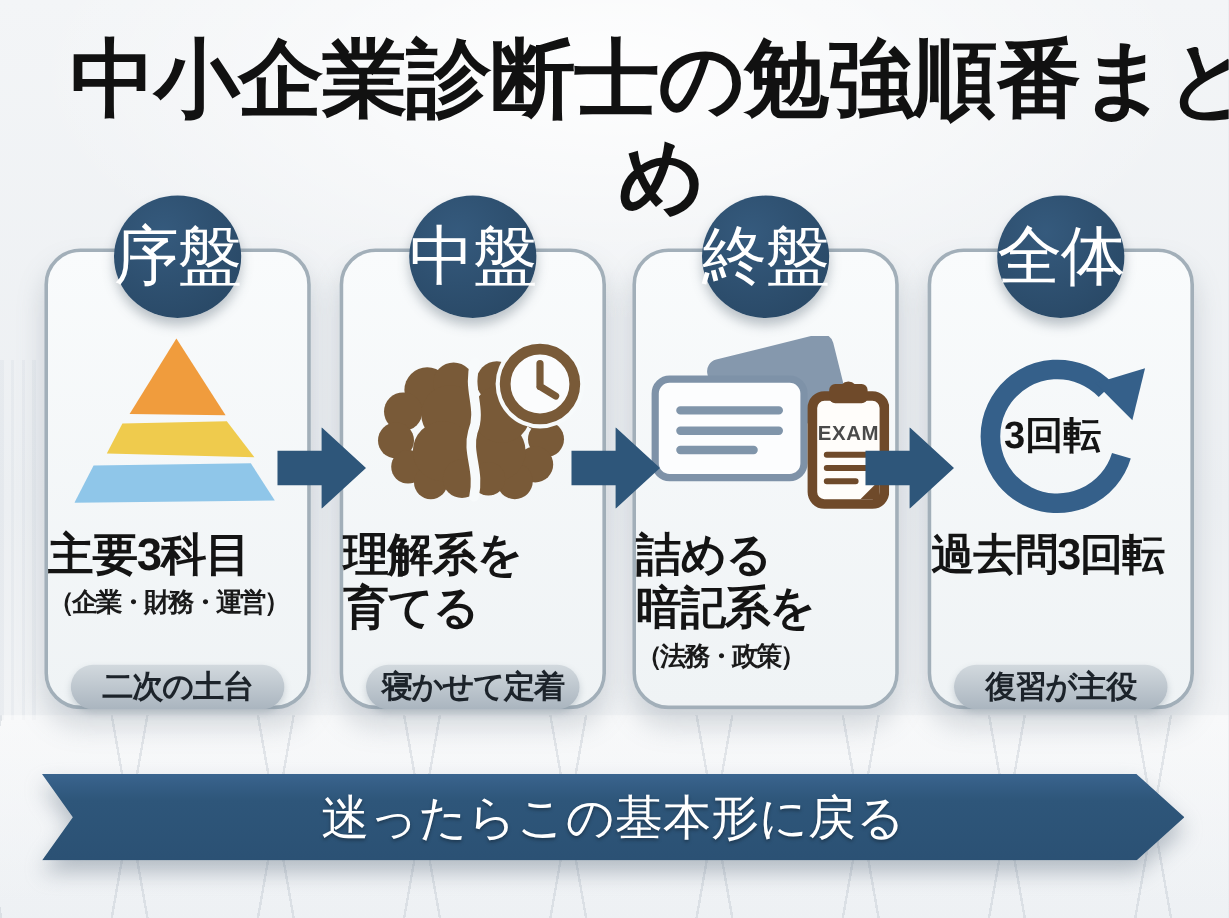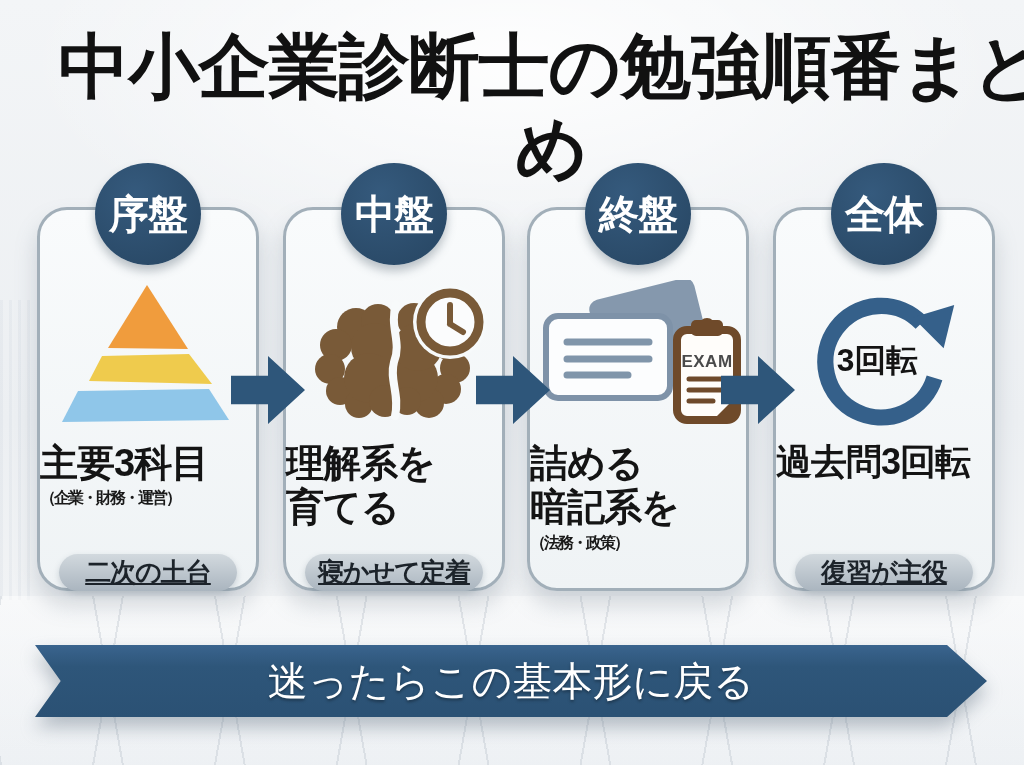--- a/index.html
+++ b/index.html
@@ -31,37 +31,36 @@
     background:linear-gradient(180deg,#f9fbfc,#eff3f5);
     border:3px solid #a2afb9;border-radius:30px;
     box-shadow:0 14px 22px rgba(110,125,140,.28);
   }
   .s1{left:37px}.s2{left:283px}.s3{left:527px}.s4{left:773px}
   .badge{
     position:absolute;top:-47px;left:50%;transform:translateX(-50%);
     width:106px;height:102px;border-radius:50%;
     background:radial-gradient(circle at 38% 30%, #355a7d, #2a4a68 75%);
     display:flex;align-items:center;justify-content:center;
-    color:#fff;font-size:40px;font-weight:700;letter-spacing:-1px;
+    color:#fff;font-size:54px;font-weight:400;letter-spacing:-1px;
     box-shadow:0 6px 10px rgba(70,85,100,.35);
   }
-  .icon-zone{margin-top:70px;height:145px;display:flex;align-items:center;justify-content:center;}
+  .icon-zone{margin-top:70px;height:145px;display:flex;align-items:flex-start;justify-content:center;}
   .text-zone{margin-top:16px;line-height:1.17;}
   .main{font-size:38px;font-weight:900;color:#141414;letter-spacing:-1px;}
   .main-line{display:block;}
   .s4 .main{font-size:36px;margin-top:16px;}
-  .sub{font-size:16px;font-weight:700;margin-top:4px;letter-spacing:-2px;color:#1a1a1a;}
+  .sub{font-size:22px;font-weight:700;margin-top:4px;letter-spacing:-2px;color:#1a1a1a;}
   .pill{
     position:absolute;bottom:-3px;left:50%;transform:translateX(-50%);
     width:178px;height:37px;border-radius:19px;
     background:linear-gradient(180deg,#d2d9de,#aab5bf);
     display:flex;align-items:center;justify-content:center;
     font-size:26px;font-weight:900;color:#1c232a;letter-spacing:-1px;
     box-shadow:0 3px 6px rgba(110,125,140,.3);
-    text-decoration:underline;
   }
   .flow-arrow{
     position:absolute;top:356px;width:74px;height:68px;background:#2e567a;
     clip-path:polygon(0% 29%,50% 29%,50% 0%,100% 50%,50% 100%,50% 71%,0% 71%);
   }
   .a1{left:231px}.a2{left:476px}.a3{left:721px}
   .banner-wrap{
     position:absolute;left:35px;top:645px;width:952px;height:72px;
     filter:drop-shadow(0 10px 9px rgba(105,120,135,.45));
   }

